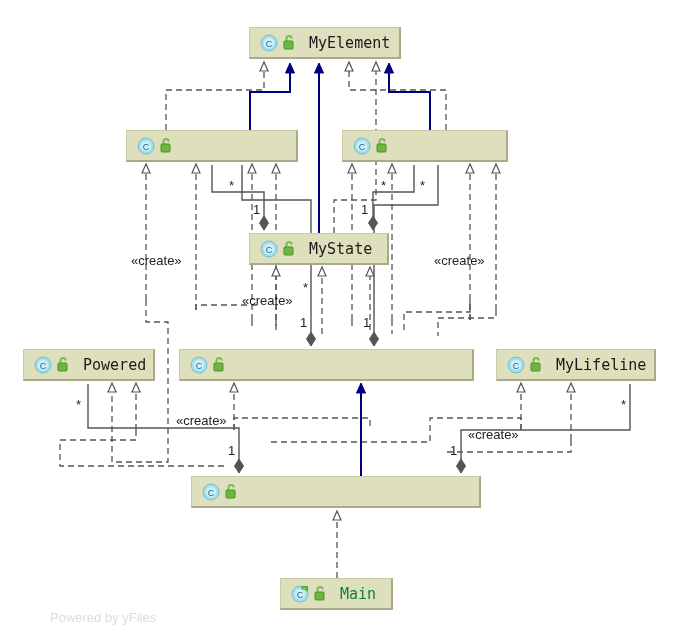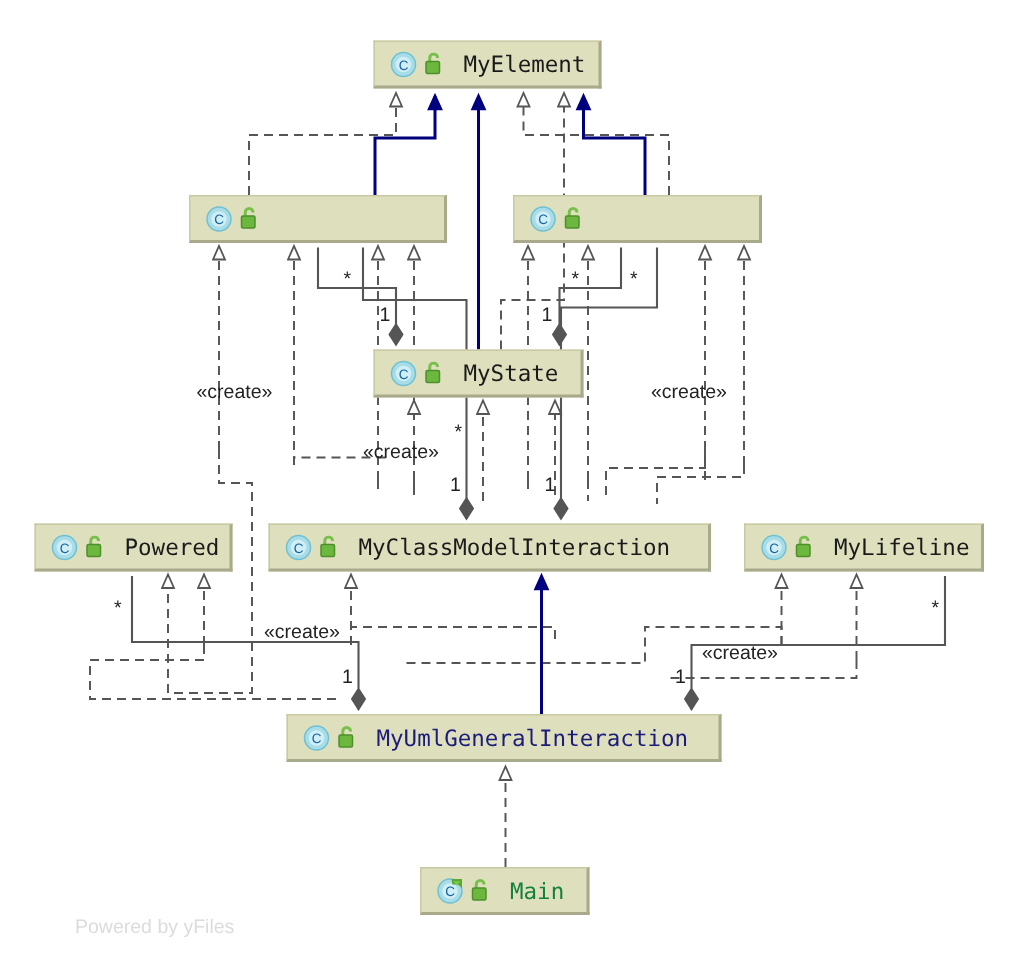--- a/index.html
+++ b/index.html
@@ -205,21 +205,20 @@
           <svg width="18" height="18" viewBox="0 0 18 18">
             <circle cx="9" cy="9" r="8" fill="#a8dde8" stroke="#6fc0d4"></circle>
             <circle cx="9" cy="9" r="5.2" fill="#cfeef5"></circle>
             <text x="9" y="12.6" text-anchor="middle" font-size="9" font-family="&quot;Liberation Sans&quot;,sans-serif" fill="#1565a0">C</text>
           </svg>
           <svg width="15" height="16" viewBox="0 0 15 16">
             <path d="M4.5,6 L4.5,3.6 A2.6,2.6 0 0 1 9.7,3.6" fill="none" stroke="#79bf4d" stroke-width="2"></path>
             <rect x="2" y="6" width="9" height="8" rx="1" fill="#6cb83f" stroke="#4d8f2b"></rect>
           </svg>
         </span>
-        <span class="label">MyClassModelInteraction</span>
       </div>
       <div class="node" style="left: 496px; top: 349px; width: 160px;">
         <span class="glyphs">
           <svg width="18" height="18" viewBox="0 0 18 18">
             <circle cx="9" cy="9" r="8" fill="#a8dde8" stroke="#6fc0d4"></circle>
             <circle cx="9" cy="9" r="5.2" fill="#cfeef5"></circle>
             <text x="9" y="12.6" text-anchor="middle" font-size="9" font-family="&quot;Liberation Sans&quot;,sans-serif" fill="#1565a0">C</text>
           </svg>
           <svg width="15" height="16" viewBox="0 0 15 16">
             <path d="M4.5,6 L4.5,3.6 A2.6,2.6 0 0 1 9.7,3.6" fill="none" stroke="#79bf4d" stroke-width="2"></path>
@@ -233,21 +232,20 @@
           <svg width="18" height="18" viewBox="0 0 18 18">
             <circle cx="9" cy="9" r="8" fill="#a8dde8" stroke="#6fc0d4"></circle>
             <circle cx="9" cy="9" r="5.2" fill="#cfeef5"></circle>
             <text x="9" y="12.6" text-anchor="middle" font-size="9" font-family="&quot;Liberation Sans&quot;,sans-serif" fill="#1565a0">C</text>
           </svg>
           <svg width="15" height="16" viewBox="0 0 15 16">
             <path d="M4.5,6 L4.5,3.6 A2.6,2.6 0 0 1 9.7,3.6" fill="none" stroke="#79bf4d" stroke-width="2"></path>
             <rect x="2" y="6" width="9" height="8" rx="1" fill="#6cb83f" stroke="#4d8f2b"></rect>
           </svg>
         </span>
-        <span class="label">MyUmlGeneralInteraction</span>
       </div>
       <div class="node main-node" style="left: 280px; top: 578px; width: 113px;">
         <span class="glyphs">
           <svg width="18" height="18" viewBox="0 0 18 18">
             <circle cx="9" cy="9" r="8" fill="#a8dde8" stroke="#6fc0d4"></circle>
             <circle cx="9" cy="9" r="5.2" fill="#cfeef5"></circle>
             <text x="9" y="12.6" text-anchor="middle" font-size="9" font-family="&quot;Liberation Sans&quot;,sans-serif" fill="#1565a0">C</text>
             <path d="M10,1 L17,1 L17,7 L14.2,4.6 L10.6,4.6 z" fill="#5aa832"></path>
             <path d="M11,2.5 L16,2.5 L13.6,5.2 z" fill="#7ac94a"></path>
           </svg>

